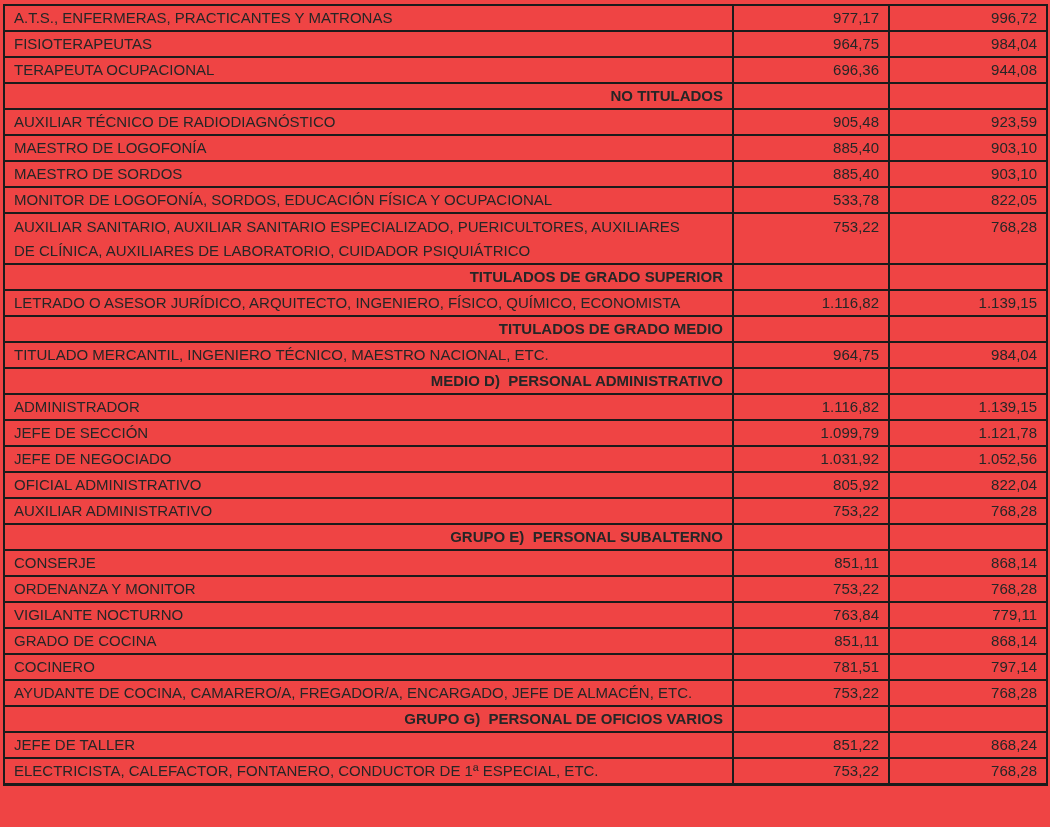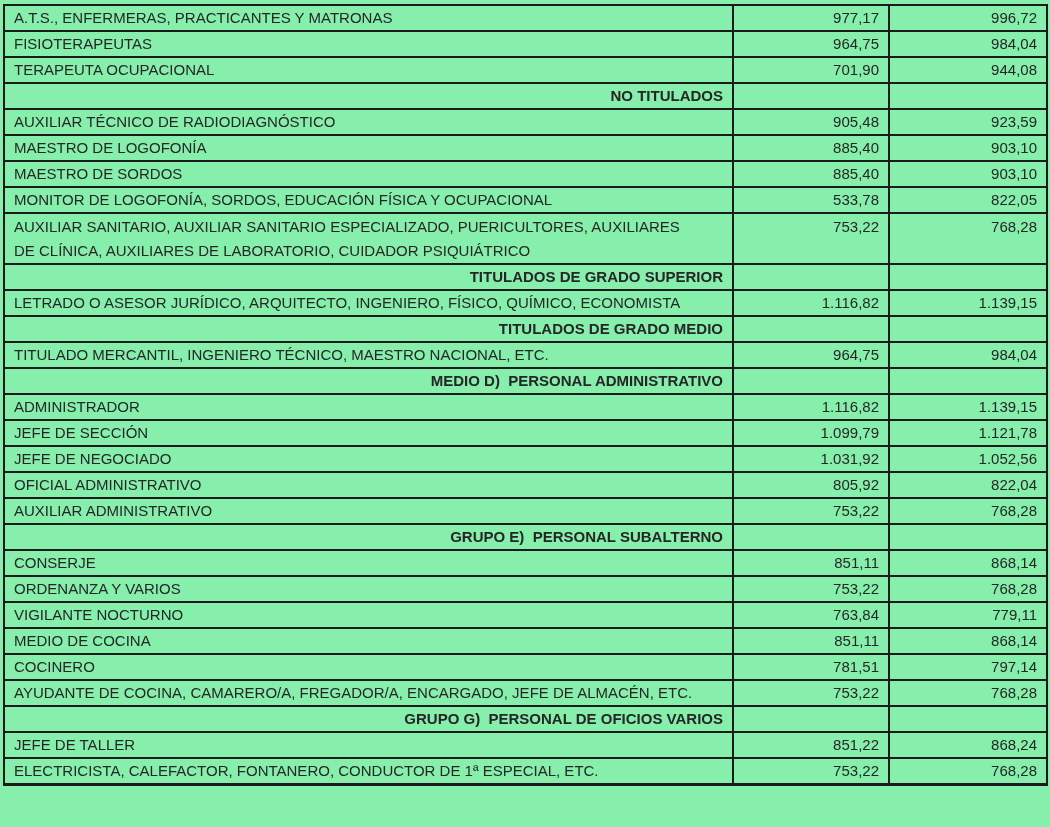--- a/index.html
+++ b/index.html
@@ -4,21 +4,21 @@
 <style>
   html, body {
     margin: 0;
     padding: 0;
     background: #ffffff;
     font-family: "Liberation Sans", sans-serif;
   }
   .page {
     width: 1050px;
     height: 827px;
-    background: #86efac;
+    background: #ef4444;
     box-sizing: border-box;
     padding: 4px 4px 0 3px;
   }
   table.salary {
     border-collapse: collapse;
     table-layout: fixed;
     width: 1043px;
     border: 2px solid #1b1b1b;
     border-bottom: 3px solid #1b1b1b;
   }
@@ -62,21 +62,21 @@
           <td class="num">977,17</td>
           <td class="num">996,72</td>
         </tr>
         <tr>
           <td class="cat">FISIOTERAPEUTAS</td>
           <td class="num">964,75</td>
           <td class="num">984,04</td>
         </tr>
         <tr>
           <td class="cat">TERAPEUTA OCUPACIONAL</td>
-          <td class="num">701,90</td>
+          <td class="num">696,36</td>
           <td class="num">944,08</td>
         </tr>
         <tr>
           <td class="section">NO TITULADOS</td>
           <td class="num"></td>
           <td class="num"></td>
         </tr>
         <tr>
           <td class="cat">AUXILIAR TÉCNICO DE RADIODIAGNÓSTICO</td>
           <td class="num">905,48</td>
@@ -157,31 +157,31 @@
           <td class="section">GRUPO E)  PERSONAL SUBALTERNO</td>
           <td class="num"></td>
           <td class="num"></td>
         </tr>
         <tr>
           <td class="cat">CONSERJE</td>
           <td class="num">851,11</td>
           <td class="num">868,14</td>
         </tr>
         <tr>
-          <td class="cat">ORDENANZA Y VARIOS</td>
+          <td class="cat">ORDENANZA Y MONITOR</td>
           <td class="num">753,22</td>
           <td class="num">768,28</td>
         </tr>
         <tr>
           <td class="cat">VIGILANTE NOCTURNO</td>
           <td class="num">763,84</td>
           <td class="num">779,11</td>
         </tr>
         <tr>
-          <td class="cat">MEDIO DE COCINA</td>
+          <td class="cat">GRADO DE COCINA</td>
           <td class="num">851,11</td>
           <td class="num">868,14</td>
         </tr>
         <tr>
           <td class="cat">COCINERO</td>
           <td class="num">781,51</td>
           <td class="num">797,14</td>
         </tr>
         <tr>
           <td class="cat">AYUDANTE DE COCINA, CAMARERO/A, FREGADOR/A, ENCARGADO, JEFE DE ALMACÉN, ETC.</td>

